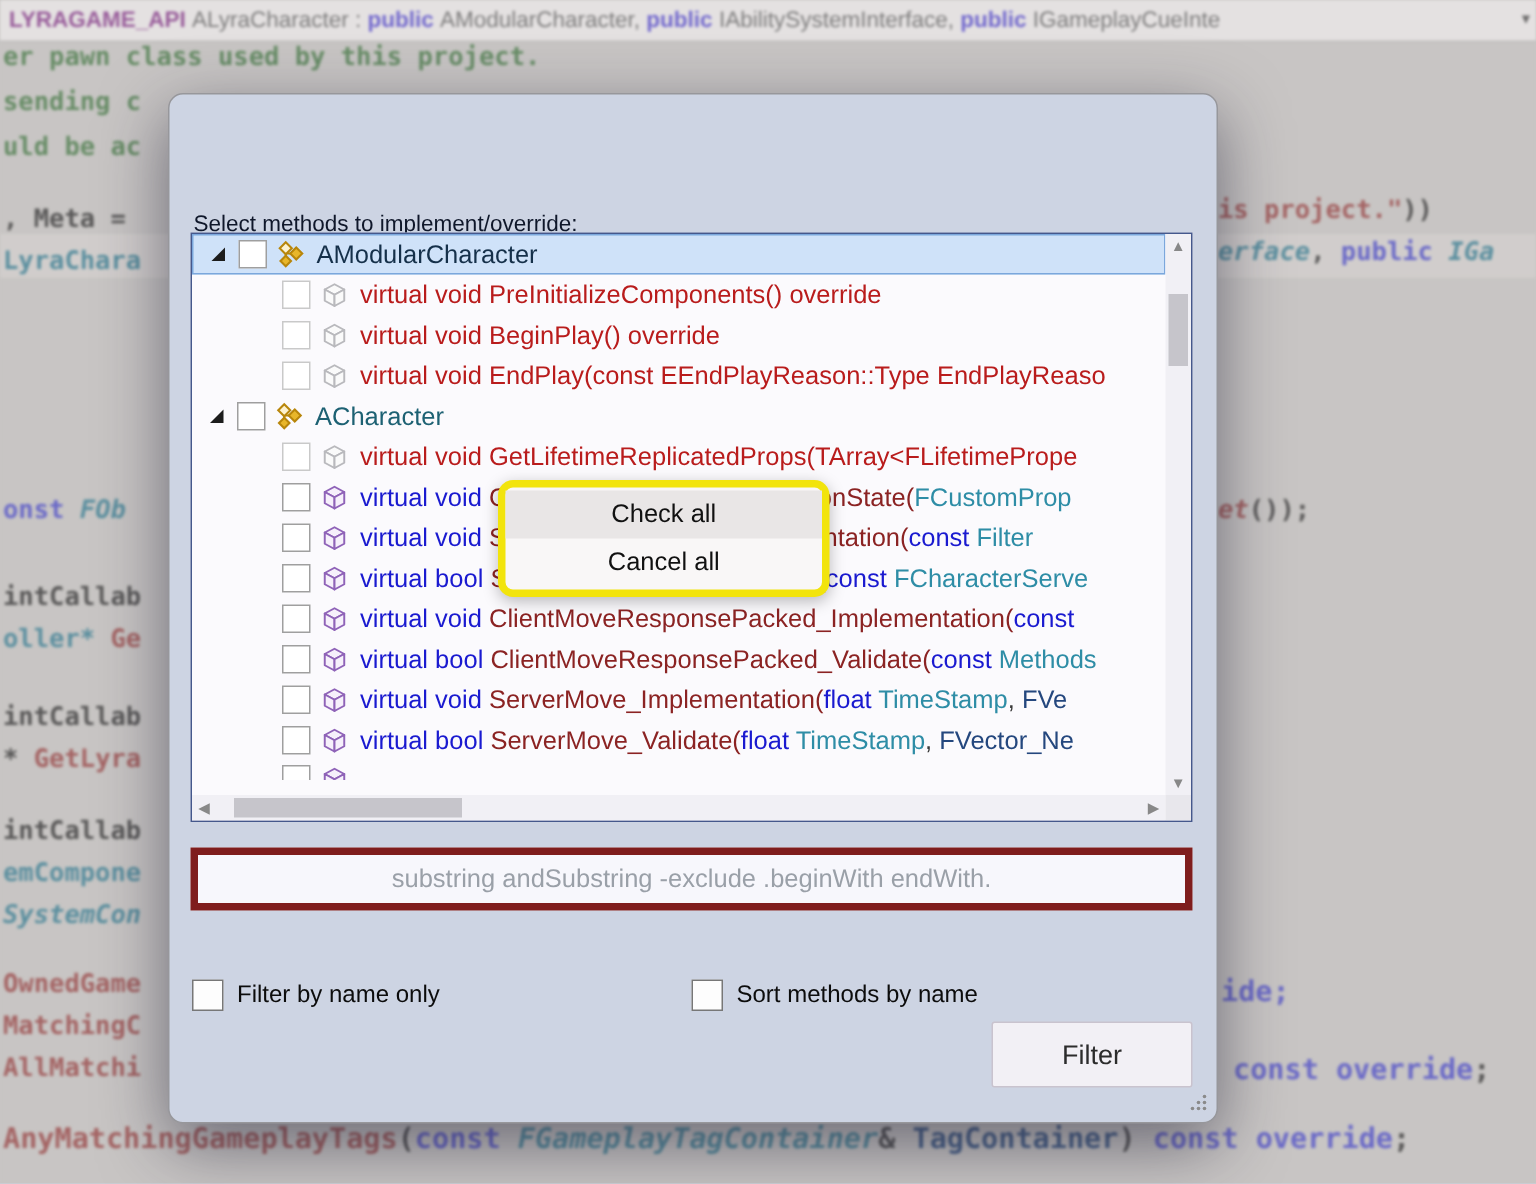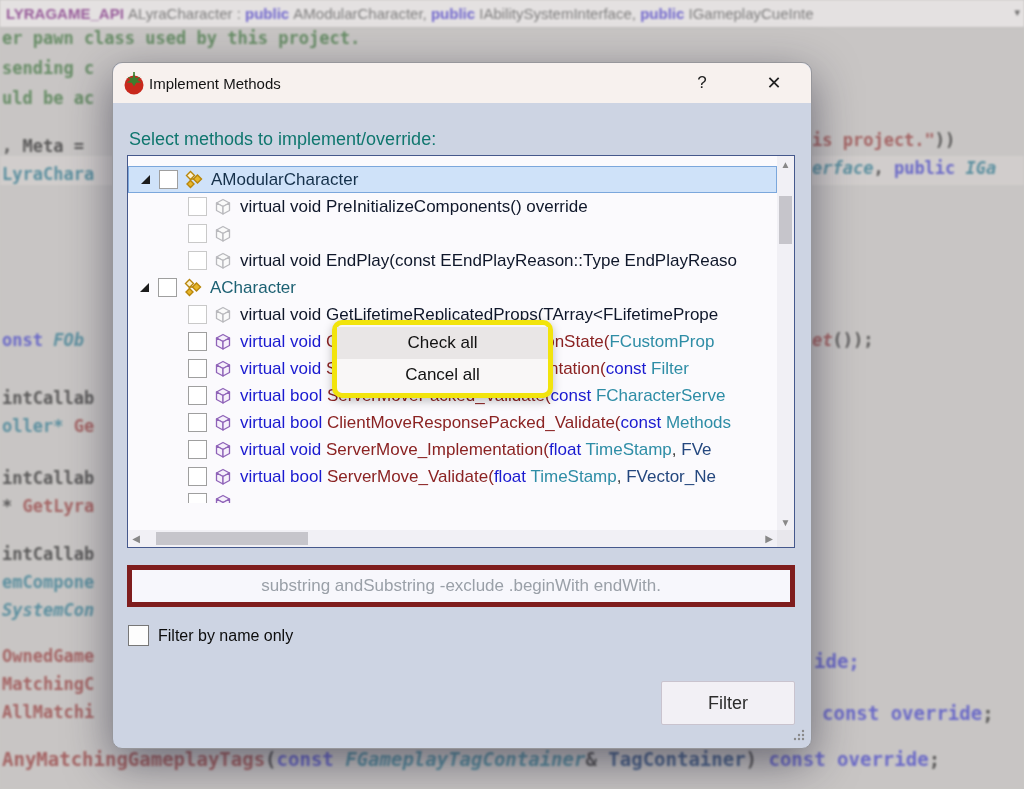--- a/index.html
+++ b/index.html
@@ -33,62 +33,62 @@
           background:#cdd4e3;border:1px solid #97979b;border-radius:10px;
           box-shadow:0 14px 45px rgba(30,30,50,.55);}
   .titlebar{height:40px;background:#f7f1ee;border-radius:10px 10px 0 0;
             display:flex;align-items:center;padding:0 0 0 8px;}
   .titlebar .ttl{font-size:15px;color:#141414;margin-left:2px;flex:0 0 auto;}
   .titlebar .spacer{flex:1}
   .tb-btn{width:34px;height:30px;display:flex;align-items:center;justify-content:center;
           color:#222;font-size:17px;}
   .tb-help{margin-right:38px;}
   .tb-close{margin-right:20px;font-size:18px;}
-  .prompt{position:absolute;left:16px;top:66px;font-size:18px;color:#0f766e;}
+  .prompt{position:absolute;left:16px;top:78px;font-size:15px;color:#0f172a;}
 
   
   .listbox{position:absolute;left:14px;top:92px;width:668px;height:393px;
            background:#fbfafd;border:1px solid #45588c;box-sizing:border-box;overflow:hidden;}
-  .tree{position:absolute;left:0;top:0;width:649px;height:374px;overflow:hidden;padding-top:10px;box-sizing:border-box;}
+  .tree{position:absolute;left:0;top:0;width:649px;height:374px;overflow:hidden;box-sizing:border-box;}
   .trow{display:flex;align-items:center;height:27px;white-space:nowrap;font-size:17px;box-sizing:border-box;}
   .trow.sel{background:#cfe2f9;border:1px solid #7ba7dc;}
   .trow.partial{height:13px;overflow:hidden;align-items:flex-start;padding-top:3px;}
   .expander{width:0;height:0;border-left:9px solid transparent;border-bottom:9px solid #1c1c1c;
             margin-left:12px;margin-right:9px;flex:0 0 auto;}
   .indent{width:60px;flex:0 0 auto;}
   .tcb{width:17px;height:17px;background:#fff;border:1px solid #9f9f9f;flex:0 0 auto;margin-right:6px;}
   .tcb.mutedcb{border-color:#c9c9c9;}
   .ticon{width:22px;height:20px;flex:0 0 auto;margin-right:5px;display:flex;align-items:center;}
   .ttext{white-space:pre;}
   .ts-kw{color:#1a1ad0}
   .ts-name{color:#8b2323}
   .ts-type{color:#2e8da6}
   .ts-navy{color:#24477e}
   .ts-plain{color:#3a3a3a}
-  .ts-muted{color:#0f172a}
+  .ts-muted{color:#b91c1c}
 
   
   .vscroll{position:absolute;right:0;top:0;width:17px;height:374px;background:#f1f0f5;}
   .vscroll .arr{position:absolute;left:0;width:17px;height:16px;color:#888;font-size:10px;
                 display:flex;align-items:center;justify-content:center;}
   .v-up{top:0}.v-dn{bottom:0}
   .vthumb{position:absolute;left:2px;top:40px;width:13px;height:48px;background:#c6c5cb;}
   .hscroll{position:absolute;left:0;bottom:0;width:649px;height:17px;background:#f1f0f5;}
   .hscroll .arr{position:absolute;top:0;width:16px;height:17px;color:#888;font-size:10px;
                 display:flex;align-items:center;justify-content:center;}
   .h-l{left:0}.h-r{right:0}
   .hthumb{position:absolute;left:28px;top:2px;width:152px;height:13px;background:#c6c5cb;}
   .scorner{position:absolute;right:0;bottom:0;width:17px;height:17px;background:#e8e7ec;}
 
   
   .filter{position:absolute;left:14px;top:502px;width:668px;height:42px;box-sizing:border-box;
           background:#f7f7fc;border:5px solid #7f1d1d;font-size:17px;text-align:center;
           color:#333;font-family:"Liberation Sans",sans-serif;outline:none;}
   .filter::placeholder{color:#9aa0a8;}
-  .optrow{position:absolute;left:0;top:562px;width:100%;height:26px;}
+  .optrow{position:absolute;left:0;top:590px;width:100%;height:26px;}
   .opt{position:absolute;display:flex;align-items:center;}
   .opt .ocb{width:19px;height:19px;background:#fdfdfd;border:1px solid #777;margin-right:9px;flex:0 0 auto;}
   .opt .olbl{font-size:16px;color:#0c0c0c;white-space:nowrap;}
   .opt1{left:15px}.opt2{left:348px}
   .btn{position:absolute;top:618px;width:132px;height:42px;background:#f2f0f5;
        border:1px solid #c9c3ce;border-radius:2px;font-size:18px;color:#2c2c2c;
        display:flex;align-items:center;justify-content:center;font-family:"Liberation Sans",sans-serif;}
   .btn-ok{left:401px}.btn-cancel{left:548px}
   .grip{position:absolute;right:5px;bottom:6px;width:14px;height:14px;}
 
@@ -130,33 +130,20 @@
       <div class="frag" style="left: 2px; top: 748px; font-size: 19px;"><span class="cf-name">AnyMatchingGameplayTags</span><span class="cf-plain">(</span><span class="cf-blue">const </span><span class="cf-tealI">FGameplayTagContainer</span><span class="cf-plain">&amp; </span><span class="cf-navy">TagContainer</span><span class="cf-plain">) </span><span class="cf-blue">const override</span><span class="cf-plain">;</span></div>
     </div>
   <div class="navbar">
     <span><span class="nv-purple">LYRAGAME_API </span><span class="nv-dim">ALyraCharacter : </span><span class="nv-indigo">public </span><span class="nv-dim">AModularCharacter, </span><span class="nv-indigo">public </span><span class="nv-dim">IAbilitySystemInterface, </span><span class="nv-indigo">public </span><span class="nv-dim">IGameplayCueInte</span></span>
   </div>
   <div class="nav-drop">▾</div>
   <div class="editor-dim"></div>
 </div>
 
 <div class="dialog">
-  <div class="titlebar">
-    <span style="display:flex;">
-      <svg width="26" height="26" viewBox="0 0 26 26">
-        <circle cx="13" cy="15" r="9.5" fill="#c8281c"></circle>
-        <rect x="12.2" y="2" width="1.6" height="5" fill="#3e7d2e"></rect>
-        <path d="M13 4 L14.8 8 L19.5 6.8 L16.3 10 L20.5 12.5 L15.2 12.8 L13 16.5 L10.8 12.8 L5.5 12.5 L9.7 10 L6.5 6.8 L11.2 8 Z" fill="#3e7d2e"></path>
-      </svg>
-    </span>
-    <span class="ttl">Implement Methods</span>
-    <span class="spacer"></span>
-    <span class="tb-btn tb-help">?</span>
-    <span class="tb-btn tb-close">✕</span>
-  </div>
 
   <div class="prompt">Select methods to implement/override:</div>
 
   <div class="listbox">
     <div class="tree">
         <div class="trow sel">
           <span class="expander"></span>
           <span class="tcb"></span>
           <span class="ticon">
             <svg width="21" height="20" viewBox="0 0 20 20">
@@ -189,20 +176,21 @@
           <span class="tcb mutedcb"></span>
           <span class="ticon">
             <svg width="20" height="20" viewBox="0 0 20 20">
               <g stroke="#b9b9bd" stroke-width="1.3" fill="#fafafa" stroke-linejoin="round">
                 <path d="M10 2.5 L16.5 6 L10 9.5 L3.5 6 Z"></path>
                 <path d="M3.5 6 L10 9.5 L10 17 L3.5 13.5 Z"></path>
                 <path d="M16.5 6 L10 9.5 L10 17 L16.5 13.5 Z"></path>
               </g>
             </svg>
           </span>
+          <span class="ttext"><span class="ts-muted">virtual void BeginPlay() override</span></span>
         </div>
         <div class="trow">
           <span class="indent"></span>
           <span class="tcb mutedcb"></span>
           <span class="ticon">
             <svg width="20" height="20" viewBox="0 0 20 20">
               <g stroke="#b9b9bd" stroke-width="1.3" fill="#fafafa" stroke-linejoin="round">
                 <path d="M10 2.5 L16.5 6 L10 9.5 L3.5 6 Z"></path>
                 <path d="M3.5 6 L10 9.5 L10 17 L3.5 13.5 Z"></path>
                 <path d="M16.5 6 L10 9.5 L10 17 L16.5 13.5 Z"></path>
@@ -287,20 +275,34 @@
           <span class="tcb"></span>
           <span class="ticon">
             <svg width="20" height="20" viewBox="0 0 20 20">
               <g stroke="#8f63b8" stroke-width="1.3" fill="#f6f0fb" stroke-linejoin="round">
                 <path d="M10 2.5 L16.5 6 L10 9.5 L3.5 6 Z"></path>
                 <path d="M3.5 6 L10 9.5 L10 17 L3.5 13.5 Z"></path>
                 <path d="M16.5 6 L10 9.5 L10 17 L16.5 13.5 Z"></path>
               </g>
             </svg>
           </span>
+          <span class="ttext"><span class="ts-kw">virtual void </span><span class="ts-name">ClientMoveResponsePacked_Implementation(</span><span class="ts-kw">const</span></span>
+        </div>
+        <div class="trow">
+          <span class="indent"></span>
+          <span class="tcb"></span>
+          <span class="ticon">
+            <svg width="20" height="20" viewBox="0 0 20 20">
+              <g stroke="#8f63b8" stroke-width="1.3" fill="#f6f0fb" stroke-linejoin="round">
+                <path d="M10 2.5 L16.5 6 L10 9.5 L3.5 6 Z"></path>
+                <path d="M3.5 6 L10 9.5 L10 17 L3.5 13.5 Z"></path>
+                <path d="M16.5 6 L10 9.5 L10 17 L16.5 13.5 Z"></path>
+              </g>
+            </svg>
+          </span>
           <span class="ttext"><span class="ts-kw">virtual bool </span><span class="ts-name">ClientMoveResponsePacked_Validate(</span><span class="ts-kw">const </span><span class="ts-type">Methods</span></span>
         </div>
         <div class="trow">
           <span class="indent"></span>
           <span class="tcb"></span>
           <span class="ticon">
             <svg width="20" height="20" viewBox="0 0 20 20">
               <g stroke="#8f63b8" stroke-width="1.3" fill="#f6f0fb" stroke-linejoin="round">
                 <path d="M10 2.5 L16.5 6 L10 9.5 L3.5 6 Z"></path>
                 <path d="M3.5 6 L10 9.5 L10 17 L3.5 13.5 Z"></path>
@@ -351,20 +353,24 @@
     </div>
     <div class="scorner"></div>
   </div>
 
   <input class="filter" value="" placeholder="substring andSubstring -exclude .beginWith endWith." style="">
 
   <div class="optrow">
     <div class="opt opt1">
       <span class="ocb"></span>
       <span class="olbl">Filter by name only</span>
+    </div>
+    <div class="opt opt2">
+      <span class="ocb"></span>
+      <span class="olbl">Sort methods by name</span>
     </div>
   </div>
 
   <div class="btn btn-cancel">Filter</div>
 
   <span class="grip">
     <svg width="14" height="14" viewBox="0 0 14 14">
       <g fill="#8a8a8a">
         <circle cx="11" cy="3" r="1.2"></circle>
           <circle cx="11" cy="7" r="1.2"></circle>

